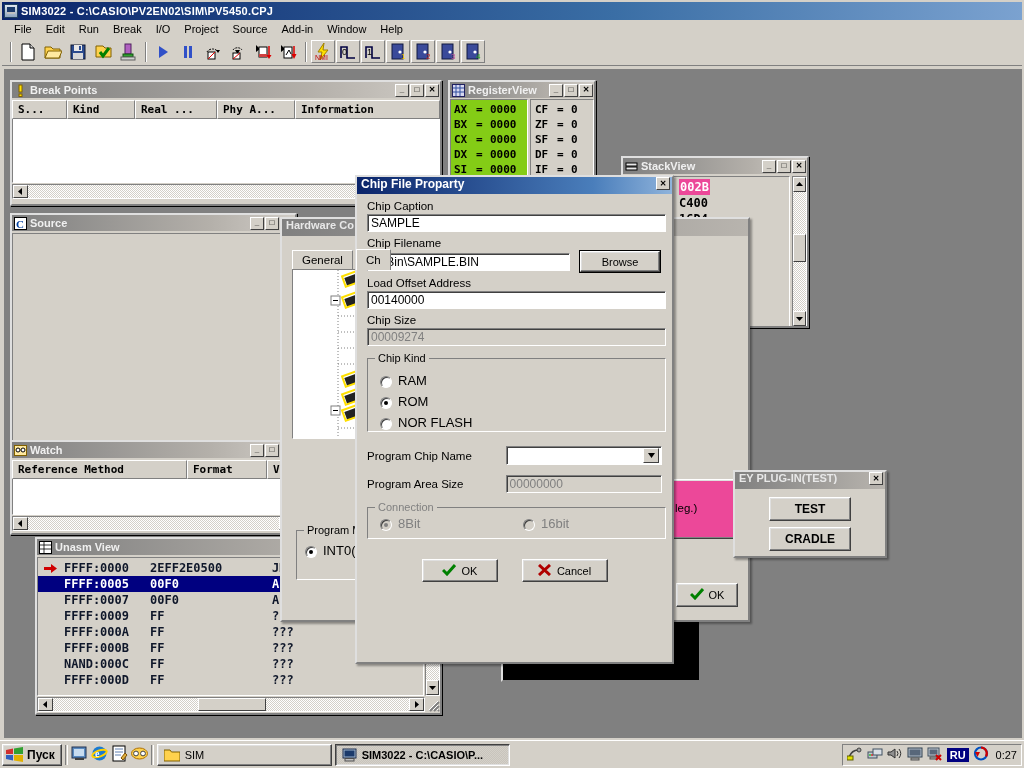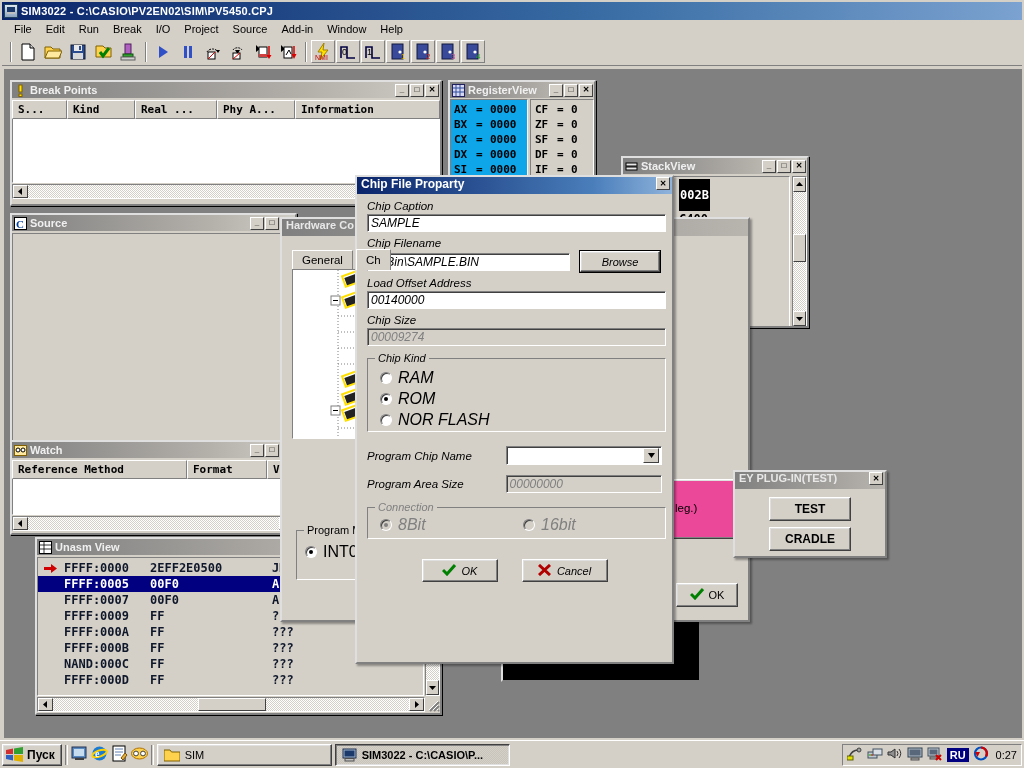--- a/index.html
+++ b/index.html
@@ -178,21 +178,21 @@
   .btn.default { outline:1px solid #000; outline-offset:0px; }
   .grp {
     border:1px solid; border-color:#808080 #ffffff #ffffff #808080;
     position:relative;
   }
   .grp > .grp-label {
     position:absolute; top:-7px; left:7px; background:#d4d0c8;
     padding:0 3px; font-size:11px; color:#000;
   }
   .grp.disabled > .grp-label { color:#808080; }
-  .radio { display:flex; align-items:center; font-size:16px; color:#000; }
+  .radio { display:flex; align-items:flex-end; font-size:13px; color:#000; }
   .radio .dot {
     width:12px;height:12px;border-radius:50%;
     background:#fff;
     border:1px solid; border-color:#808080 #ffffff #ffffff #808080;
     box-shadow: inset 1px 1px 0 #404040;
     margin-right:6px; flex:none; position:relative;
   }
   .radio.checked .dot:after {
     content:''; position:absolute; left:3px; top:3px;
     width:4px;height:4px;border-radius:50%;background:#000;
@@ -462,21 +462,21 @@
             </svg>
         </span>
         <span>RegisterView</span>
         <span class="cw-btns">
           <span class="cw-btn">_</span>
           <span class="cw-btn">□</span>
           <span class="cw-btn">✕</span>
         </span>
       </div>
       <div style="display:flex; height:98px; margin-top:1px;">
-        <div class="sunken-flat" style="width:78px; background:#0ea5e9; padding:2px 0 0 3px;">
+        <div class="sunken-flat" style="width:78px; background:#84cc16; padding:2px 0 0 3px;">
           <div class="reg-row">
             <span style="width:22px">AX</span>
             <span style="width:14px">=</span>
             <span>0000</span>
           </div>
           <div class="reg-row">
             <span style="width:22px">BX</span>
             <span style="width:14px">=</span>
             <span>0000</span>
           </div>
@@ -608,21 +608,21 @@
         <span class="cw-btns">
           <span class="cw-btn">_</span>
           <span class="cw-btn">□</span>
           <span class="cw-btn">✕</span>
         </span>
       </div>
       <div style="display:flex; height:151px; margin-top:2px;">
         <div class="sunken-flat" style="flex:1; background:#d4d0c8; padding:2px 0 0 3px;">
           <div class="mono" style="display:flex; font-size:12px; font-weight:bold; line-height:16px;">
             <span style="width:52px">0000</span>
-            <span style="background:#000000;color:#fff;padding:8px 1px">002B</span>
+            <span style="background:#ec4899;color:#fff;padding:0 1px">002B</span>
           </div>
           <div class="mono" style="display:flex; font-size:12px; font-weight:bold; line-height:16px;">
             <span style="width:52px">0002</span>
             <span>C400</span>
           </div>
           <div class="mono" style="display:flex; font-size:12px; font-weight:bold; line-height:16px;">
             <span style="width:52px">0004</span>
             <span>16D4</span>
           </div>
         </div>
@@ -865,21 +865,21 @@
       </div>
     </div>
 
     <div class="dlg" style="left:351px; top:106px; width:319px; height:489px;">
 
       <div class="dlg-title active" style="justify-content:space-between; padding-right:2px; font-size:12px;">
         <span>Chip File Proparty</span>
         <span class="cw-btn" style="font-size:8px;">✕</span>
       </div>
 
-      <div style="padding:6px 10px 0 10px;font-style:italic;">
+      <div style="padding:6px 10px 0 10px;">
 
         <div class="fld-label">Chip Caption</div>
         <div class="txtin" style="margin-top:2px; width:299px;">SAMPLE</div>
 
         <div class="fld-label" style="margin-top:5px;">Chip Filename</div>
         <div style="display:flex; align-items:center; gap:10px; margin-top:2px;">
           <div class="txtin" style="width:203px;">C:\Bin\SAMPLE.BIN</div>
           <div class="btn default" style="width:80px; height:21px;">Browse</div>
         </div>
 

